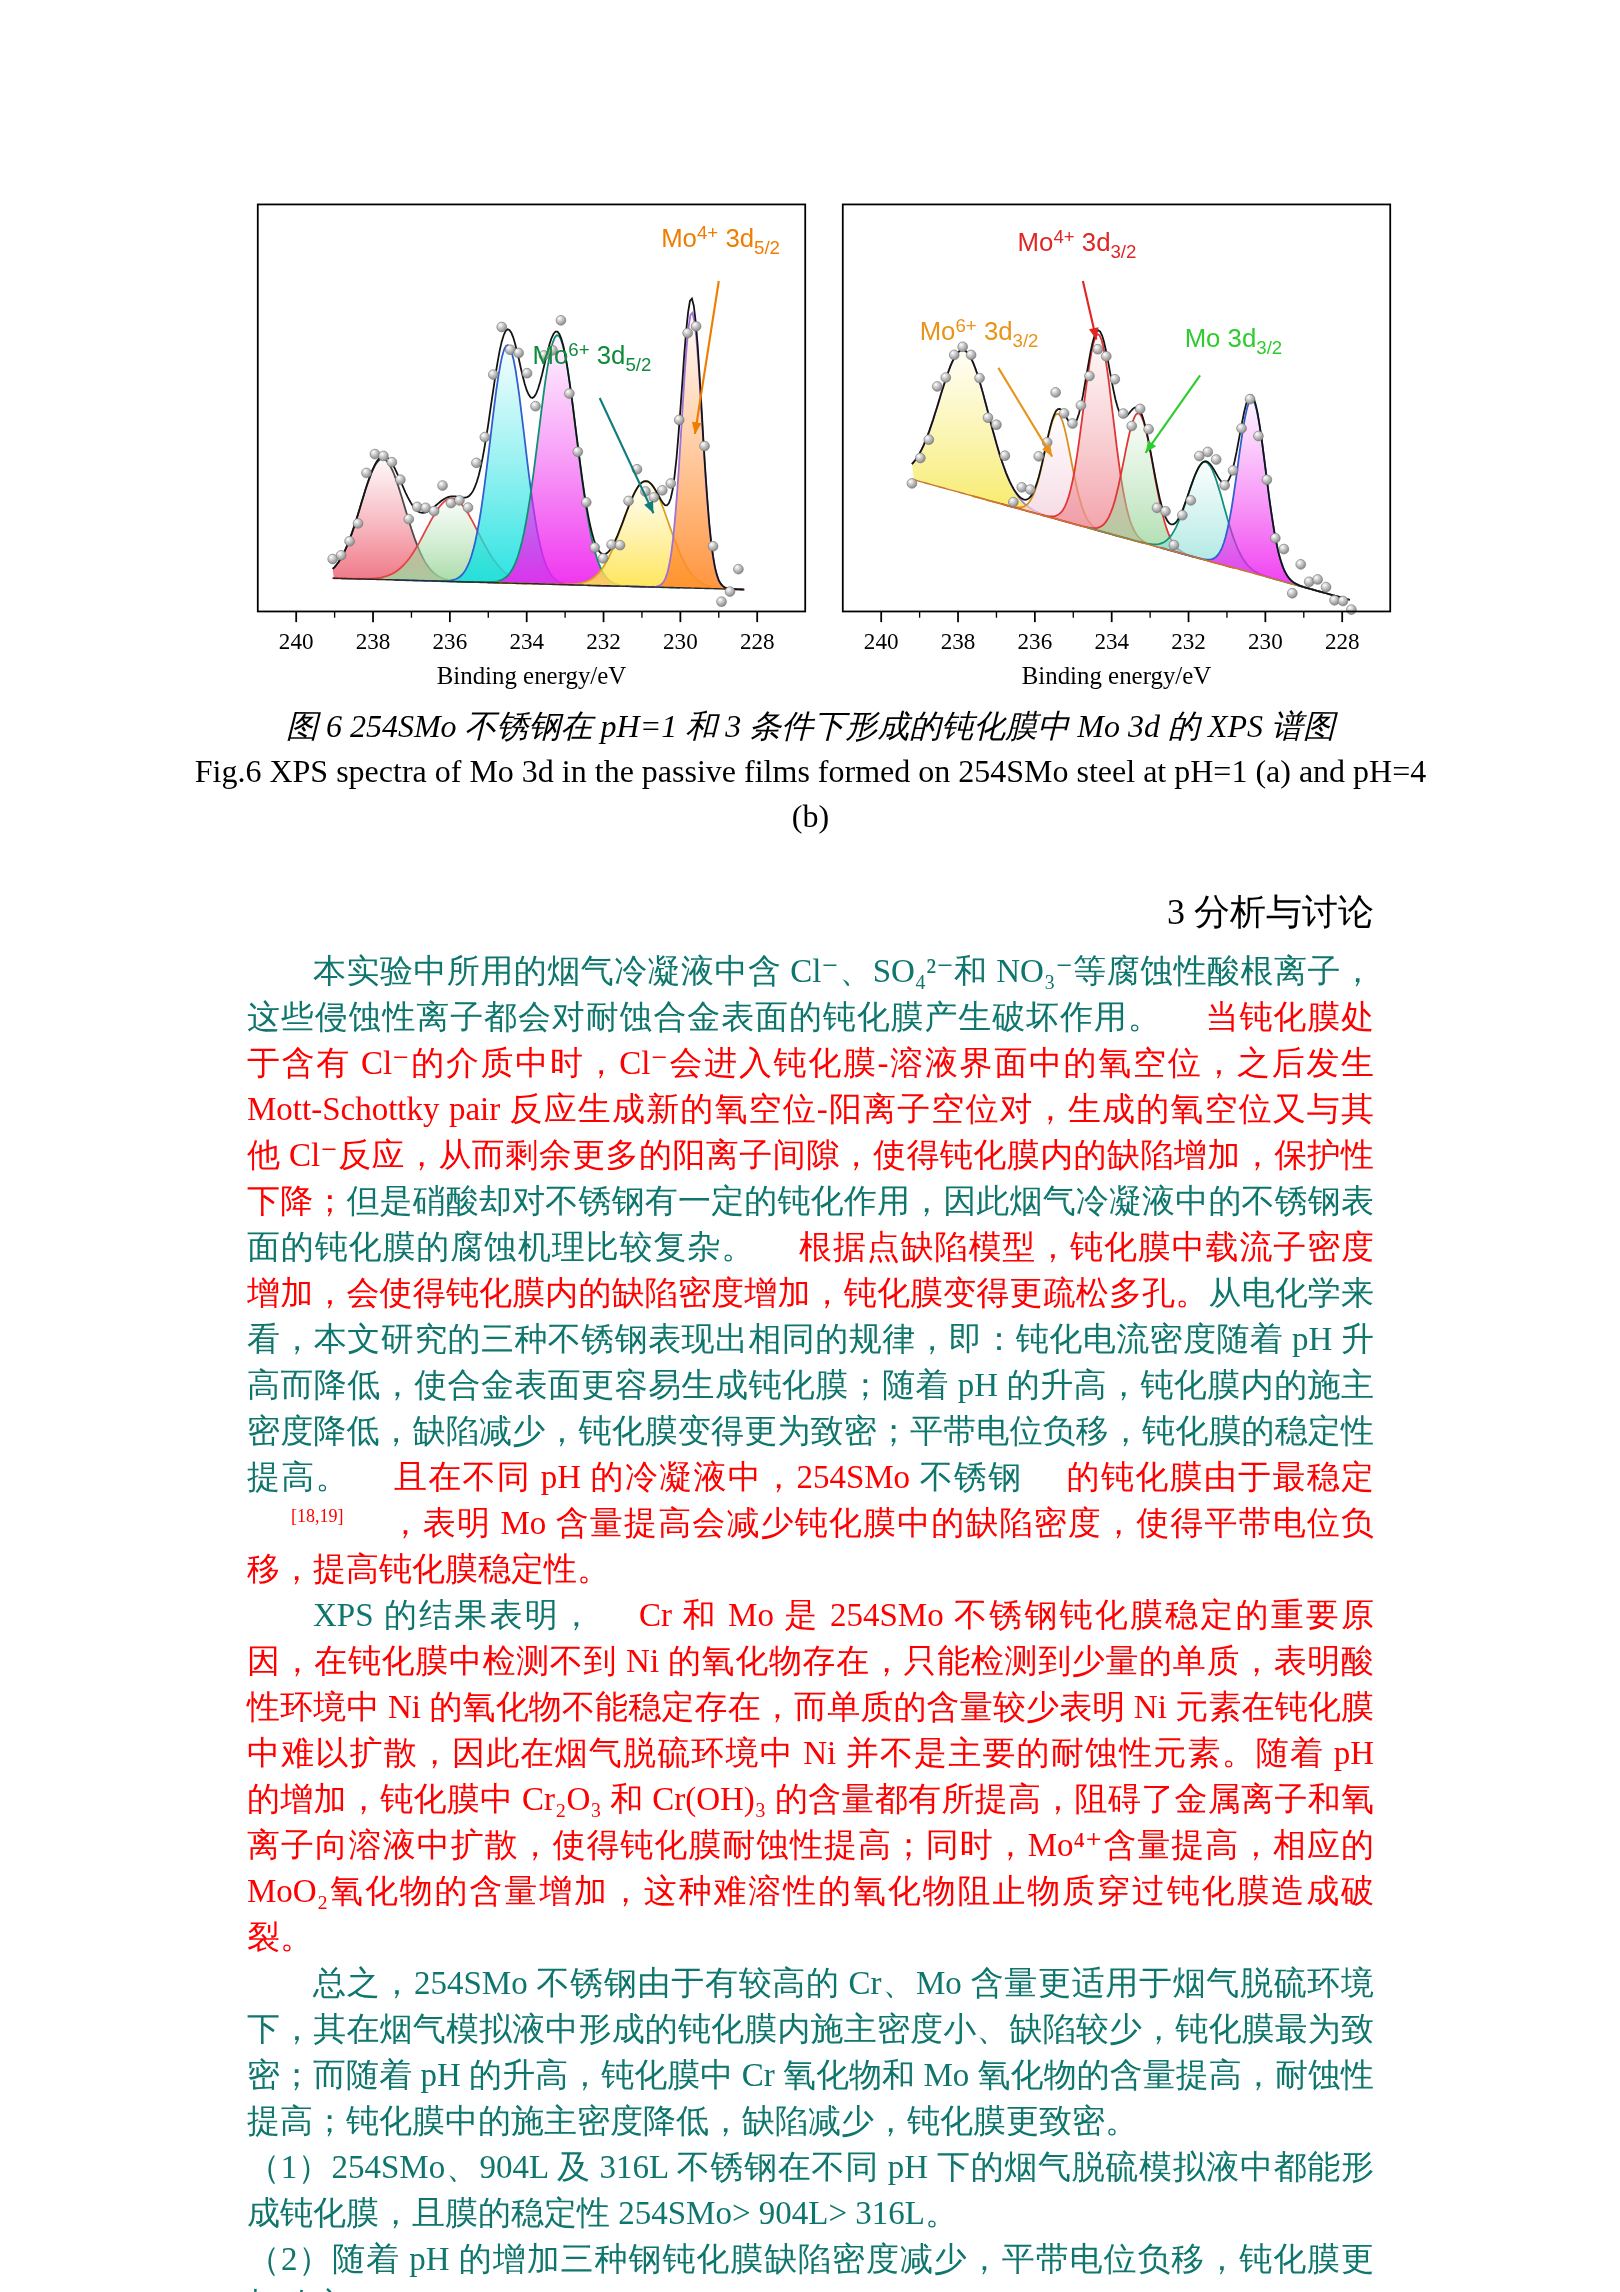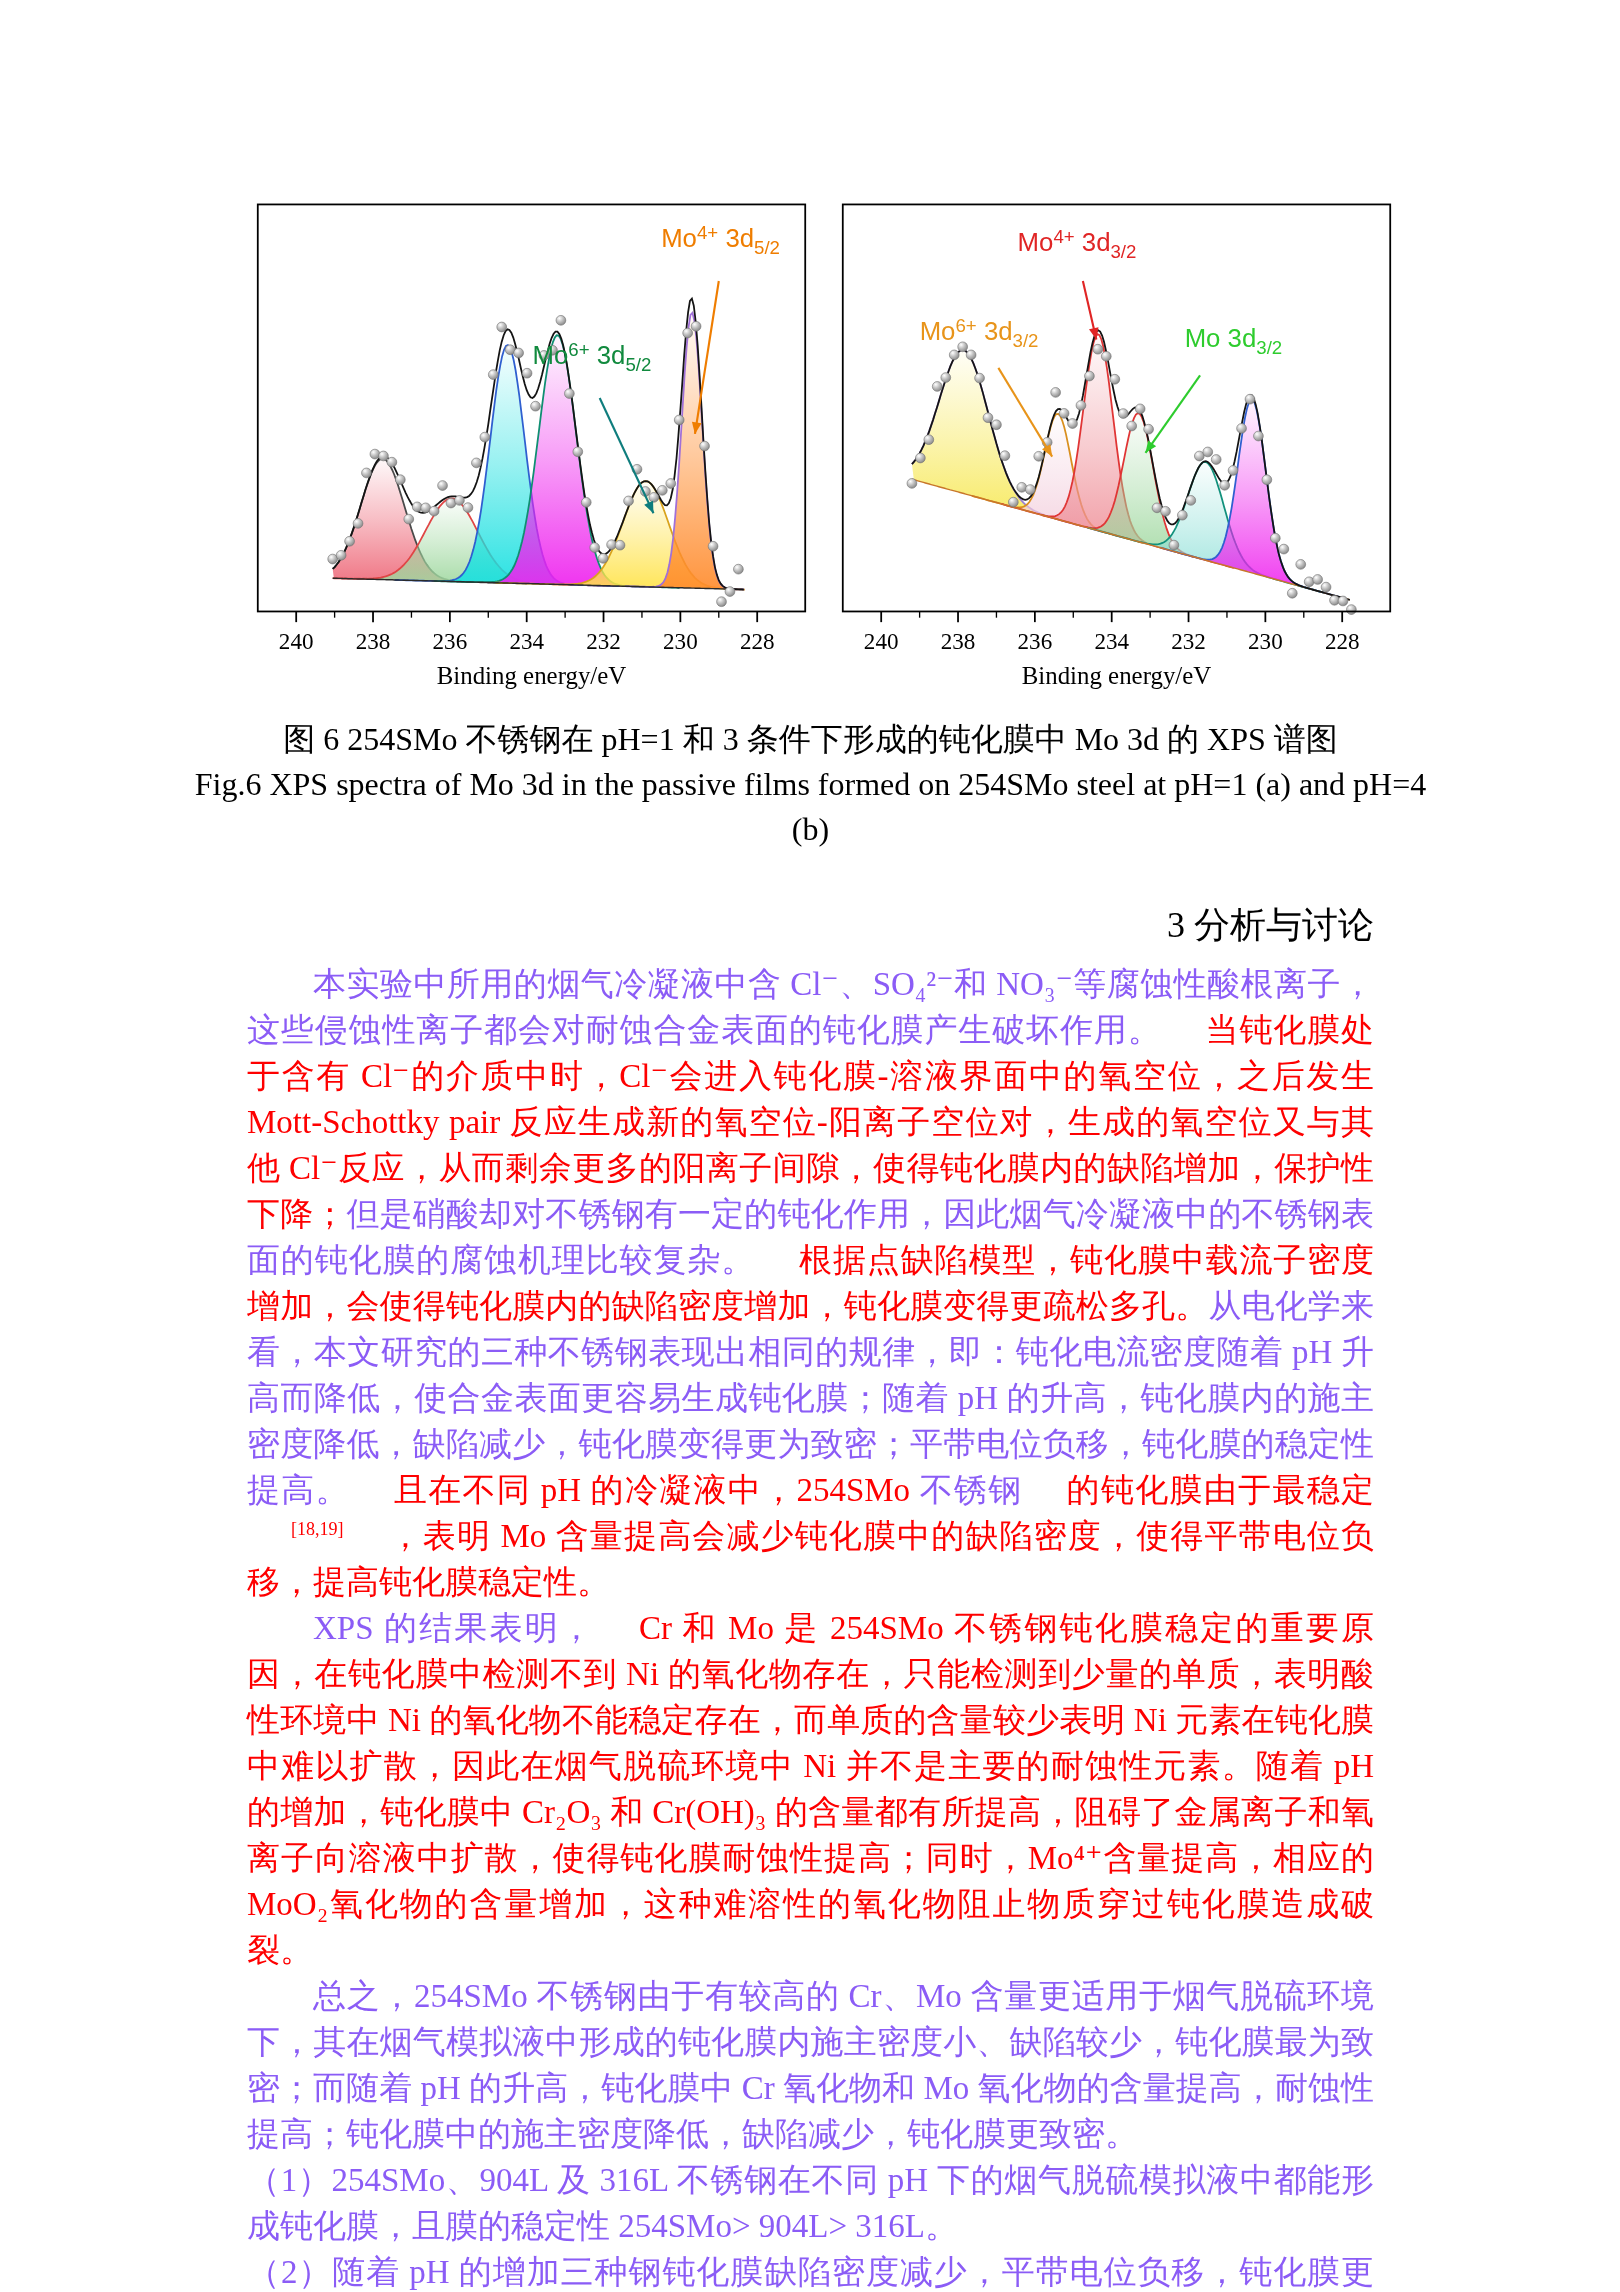--- a/index.html
+++ b/index.html
@@ -8,29 +8,29 @@
     font-family:"Liberation Serif","DejaVu Serif",serif;
     color:#000;overflow:hidden;
   }
   .page{width:1621px;height:2293px;position:relative;}
   .figure-row{display:flex;gap:34px;margin:202px 0 0 256px;}
   .figure-row svg{width:551px;height:499px;display:block;}
   .caption{
     width:1318px;margin:0 auto;text-align:center;
     font-size:32px;line-height:45px;
   }
-  .caption.first{margin-top:16px;}
+  .caption.first{margin-top:3px;font-style:italic;}
   .content{margin:0 247px;}
   h2.sec-heading{
     font-size:36px;font-weight:normal;margin:50px 0 12.5px 0;line-height:46px;text-align:right;
   }
   .para{font-size:33px;line-height:46px;text-align:justify;margin:0;}
   .para.indent{text-indent:2em;}
   .red{color:#fe0000;margin-left:44px;}
-  .blk{color:#8b5cf6;}
+  .blk{color:#0f766e;}
   .sup{vertical-align:super;font-size:18px;line-height:0;}
 </style>
 </head>
 <body>
 
 <div class="page">
 
   <div class="figure-row">
     <svg viewBox="0 0 620 560">
         <defs>

